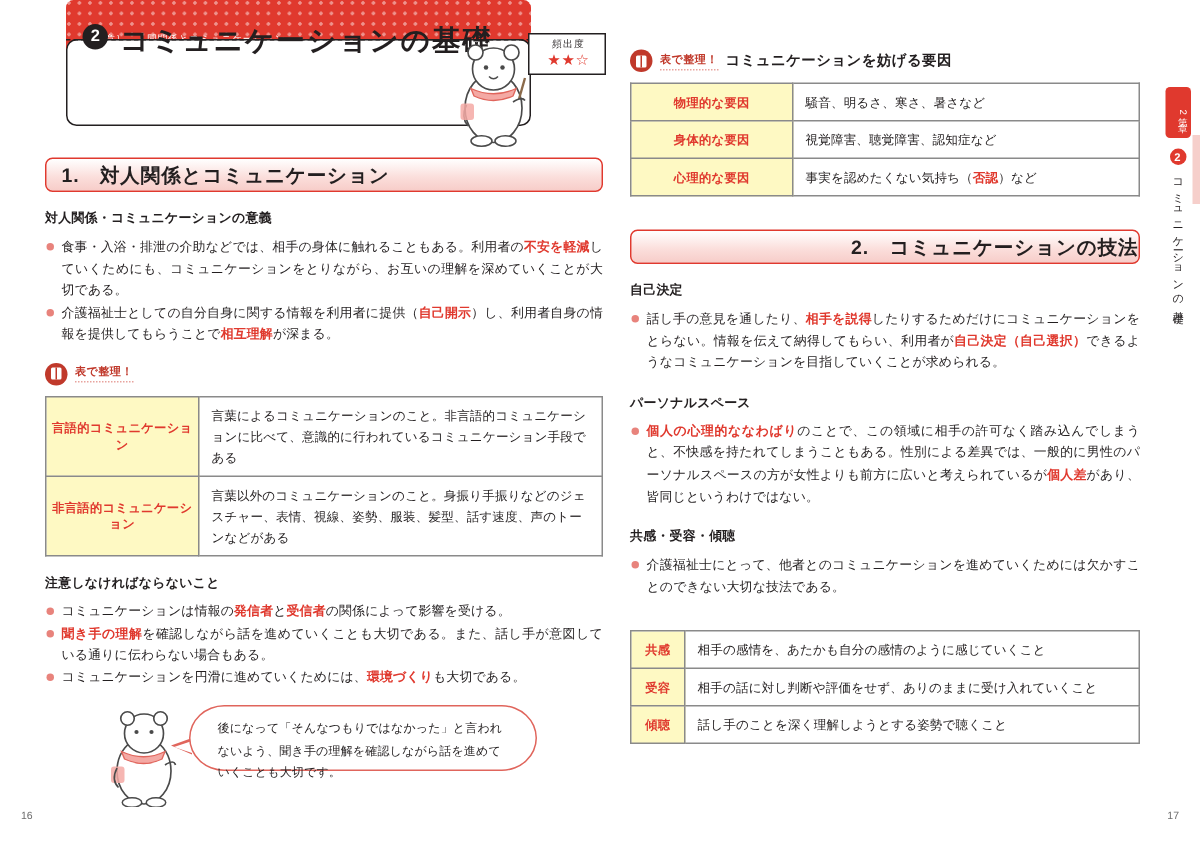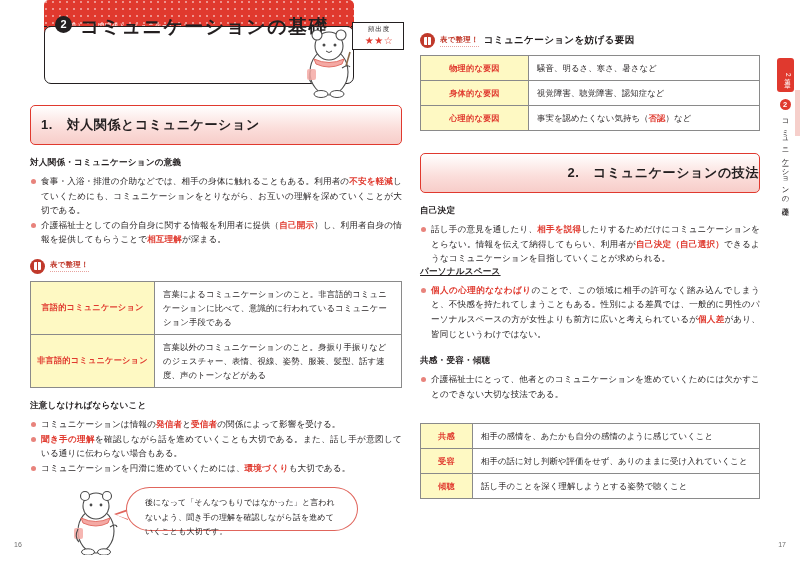--- a/index.html
+++ b/index.html
@@ -60,21 +60,21 @@
     position: absolute; top: 2px; left: 0; width: 52px; text-align: center;
     font-size: 6.5px; color: #231f20; letter-spacing: .8px;
   }
   .freq-stars {
     position: absolute; top: 12px; left: 0; width: 52px; text-align: center;
     font-size: 10px; color: #e0392e; letter-spacing: .5px; line-height: 12px;
   }
 
   
   .sec-head {
-    position: relative; height: 40px; border: 1.4px solid #e0392e; border-radius: 5px;
+    position: relative; height: 23px; border: 1.4px solid #e0392e; border-radius: 5px;
     background: linear-gradient(180deg,#fff 0%, #fbdedb 58%, #f7cdc9 100%);
     display: flex; align-items: center; padding-left: 10px;
   }
   .sec-head span {
     font-size: 13px; font-weight: bold; color: #231f20; letter-spacing: .6px;
   }
 
   
   .sub-head {
     font-size: 8.6px; font-weight: bold; color: #231f20; letter-spacing: .2px;
@@ -231,21 +231,21 @@
     </ul>
 
     <div class="tbl-cap" style="margin-top:12px;">
       <div class="tbl-cap-icon"></div>
       <div class="tbl-cap-tag">表で整理！</div>
     </div>
 
     <table class="box" style="margin-top:7px;">
       <tbody>
           <tr>
-        <td class="k" style="width:124px;">言語的コミュニケーション</td>
+        <td class="k" style="width:102px;">言語的コミュニケーション</td>
         <td class="v">言葉によるコミュニケーションのこと。非言語的コミュニケーションに比べて、意識的に行われているコミュニケーション手段である</td>
       </tr>
       <tr>
         <td class="k">非言語的コミュニケーション</td>
         <td class="v">言葉以外のコミュニケーションのこと。身振り手振りなどのジェスチャー、表情、視線、姿勢、服装、髪型、話す速度、声のトーンなどがある</td>
       </tr>
     </tbody>
       </table>
 
     <div class="sub-head" style="margin-top:12px;">注意しなければならないこと</div>
@@ -306,34 +306,34 @@
 
     <div class="sec-head" style="margin-top:22px;justify-content:flex-end;">
       <span>2.　コミュニケーションの技法</span>
     </div>
 
     <div class="sub-head" style="margin-top:12px;">自己決定</div>
     <ul class="bul" style="margin-top:5px;">
       <li>話し手の意見を通したり、<span class="hl">相手を説得</span>したりするためだけにコミュニケーションをとらない。情報を伝えて納得してもらい、利用者が<span class="hl">自己決定（自己選択）</span>できるようなコミュニケーションを目指していくことが求められる。</li>
     </ul>
 
-    <div class="sub-head" style="text-decoration:underline;">パーソナルスペース</div>
+    <div class="sub-head" style="margin-top:14px;">パーソナルスペース</div>
     <ul class="bul" style="margin-top:5px;">
       <li><span class="hl">個人の心理的ななわばり</span>のことで、この領域に相手の許可なく踏み込んでしまうと、不快感を持たれてしまうこともある。性別による差異では、一般的に男性のパーソナルスペースの方が女性よりも前方に広いと考えられているが<span class="hl">個人差</span>があり、皆同じというわけではない。</li>
     </ul>
 
     <div class="sub-head" style="margin-top:14px;">共感・受容・傾聴</div>
     <ul class="bul" style="margin-top:5px;">
       <li>介護福祉士にとって、他者とのコミュニケーションを進めていくためには欠かすことのできない大切な技法である。</li>
     </ul>
 
     <table class="box" style="margin-top:22px;">
       <tbody>
           <tr>
-        <td class="k" style="width:52px;">共感</td>
+        <td class="k" style="width:36px;">共感</td>
         <td class="v">相手の感情を、あたかも自分の感情のように感じていくこと</td>
       </tr>
       <tr>
         <td class="k">受容</td>
         <td class="v">相手の話に対し判断や評価をせず、ありのままに受け入れていくこと</td>
       </tr>
       <tr>
         <td class="k">傾聴</td>
         <td class="v">話し手のことを深く理解しようとする姿勢で聴くこと</td>
       </tr>

